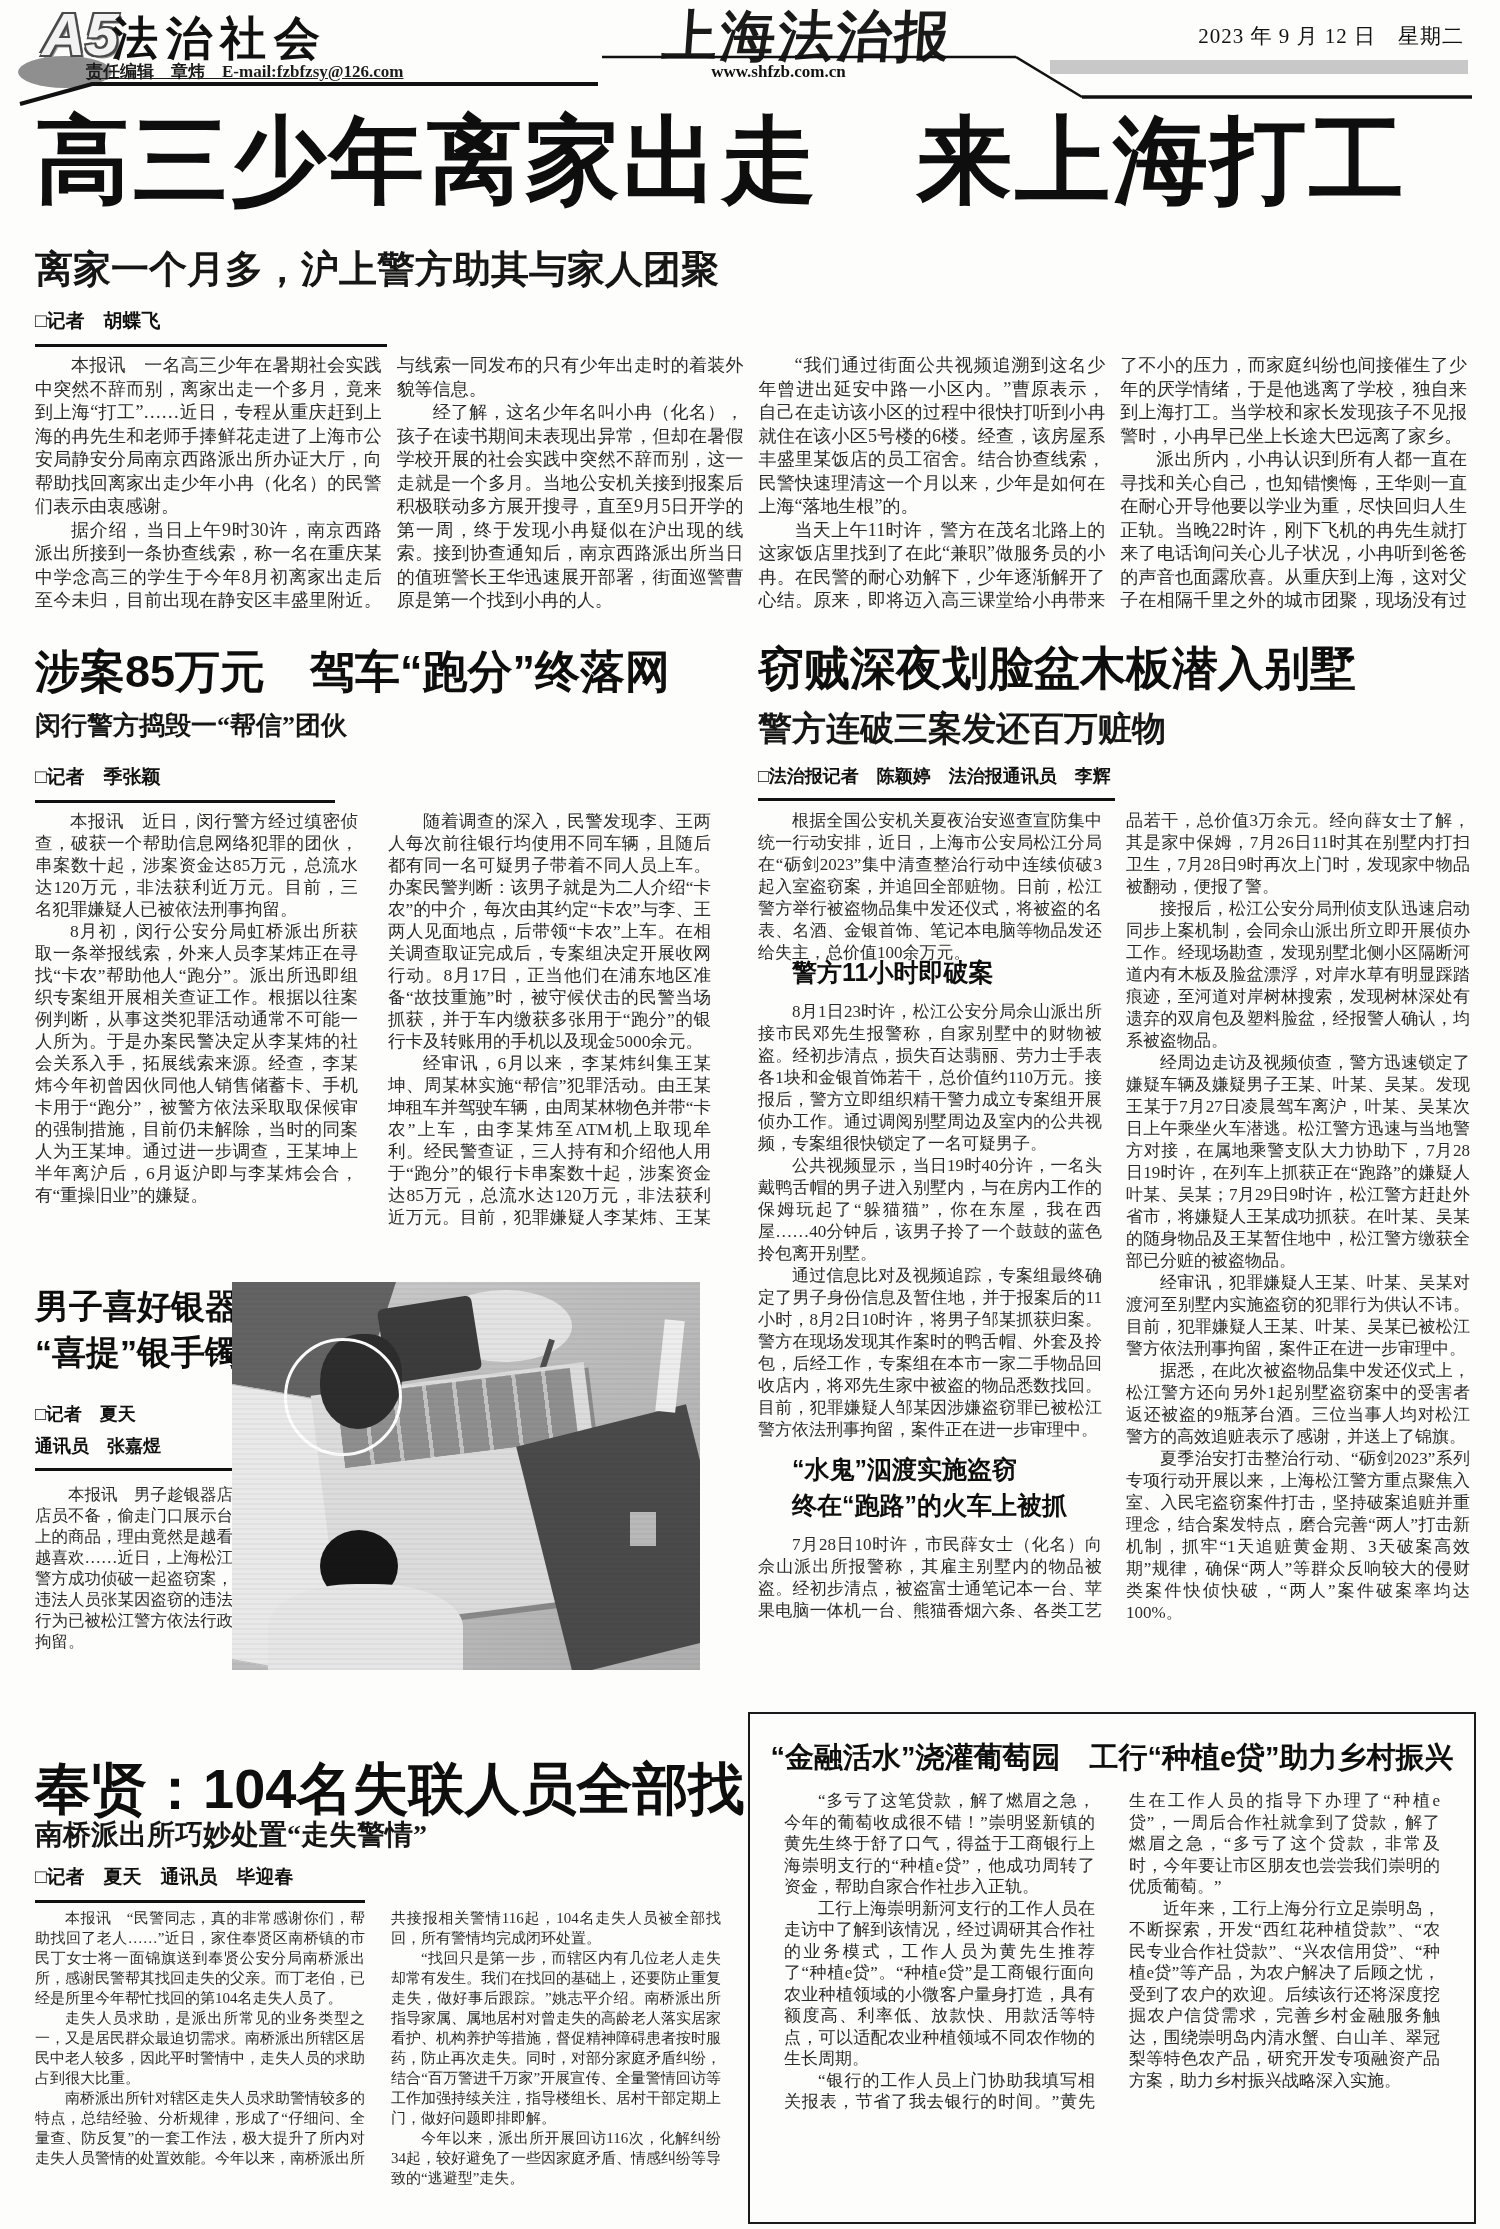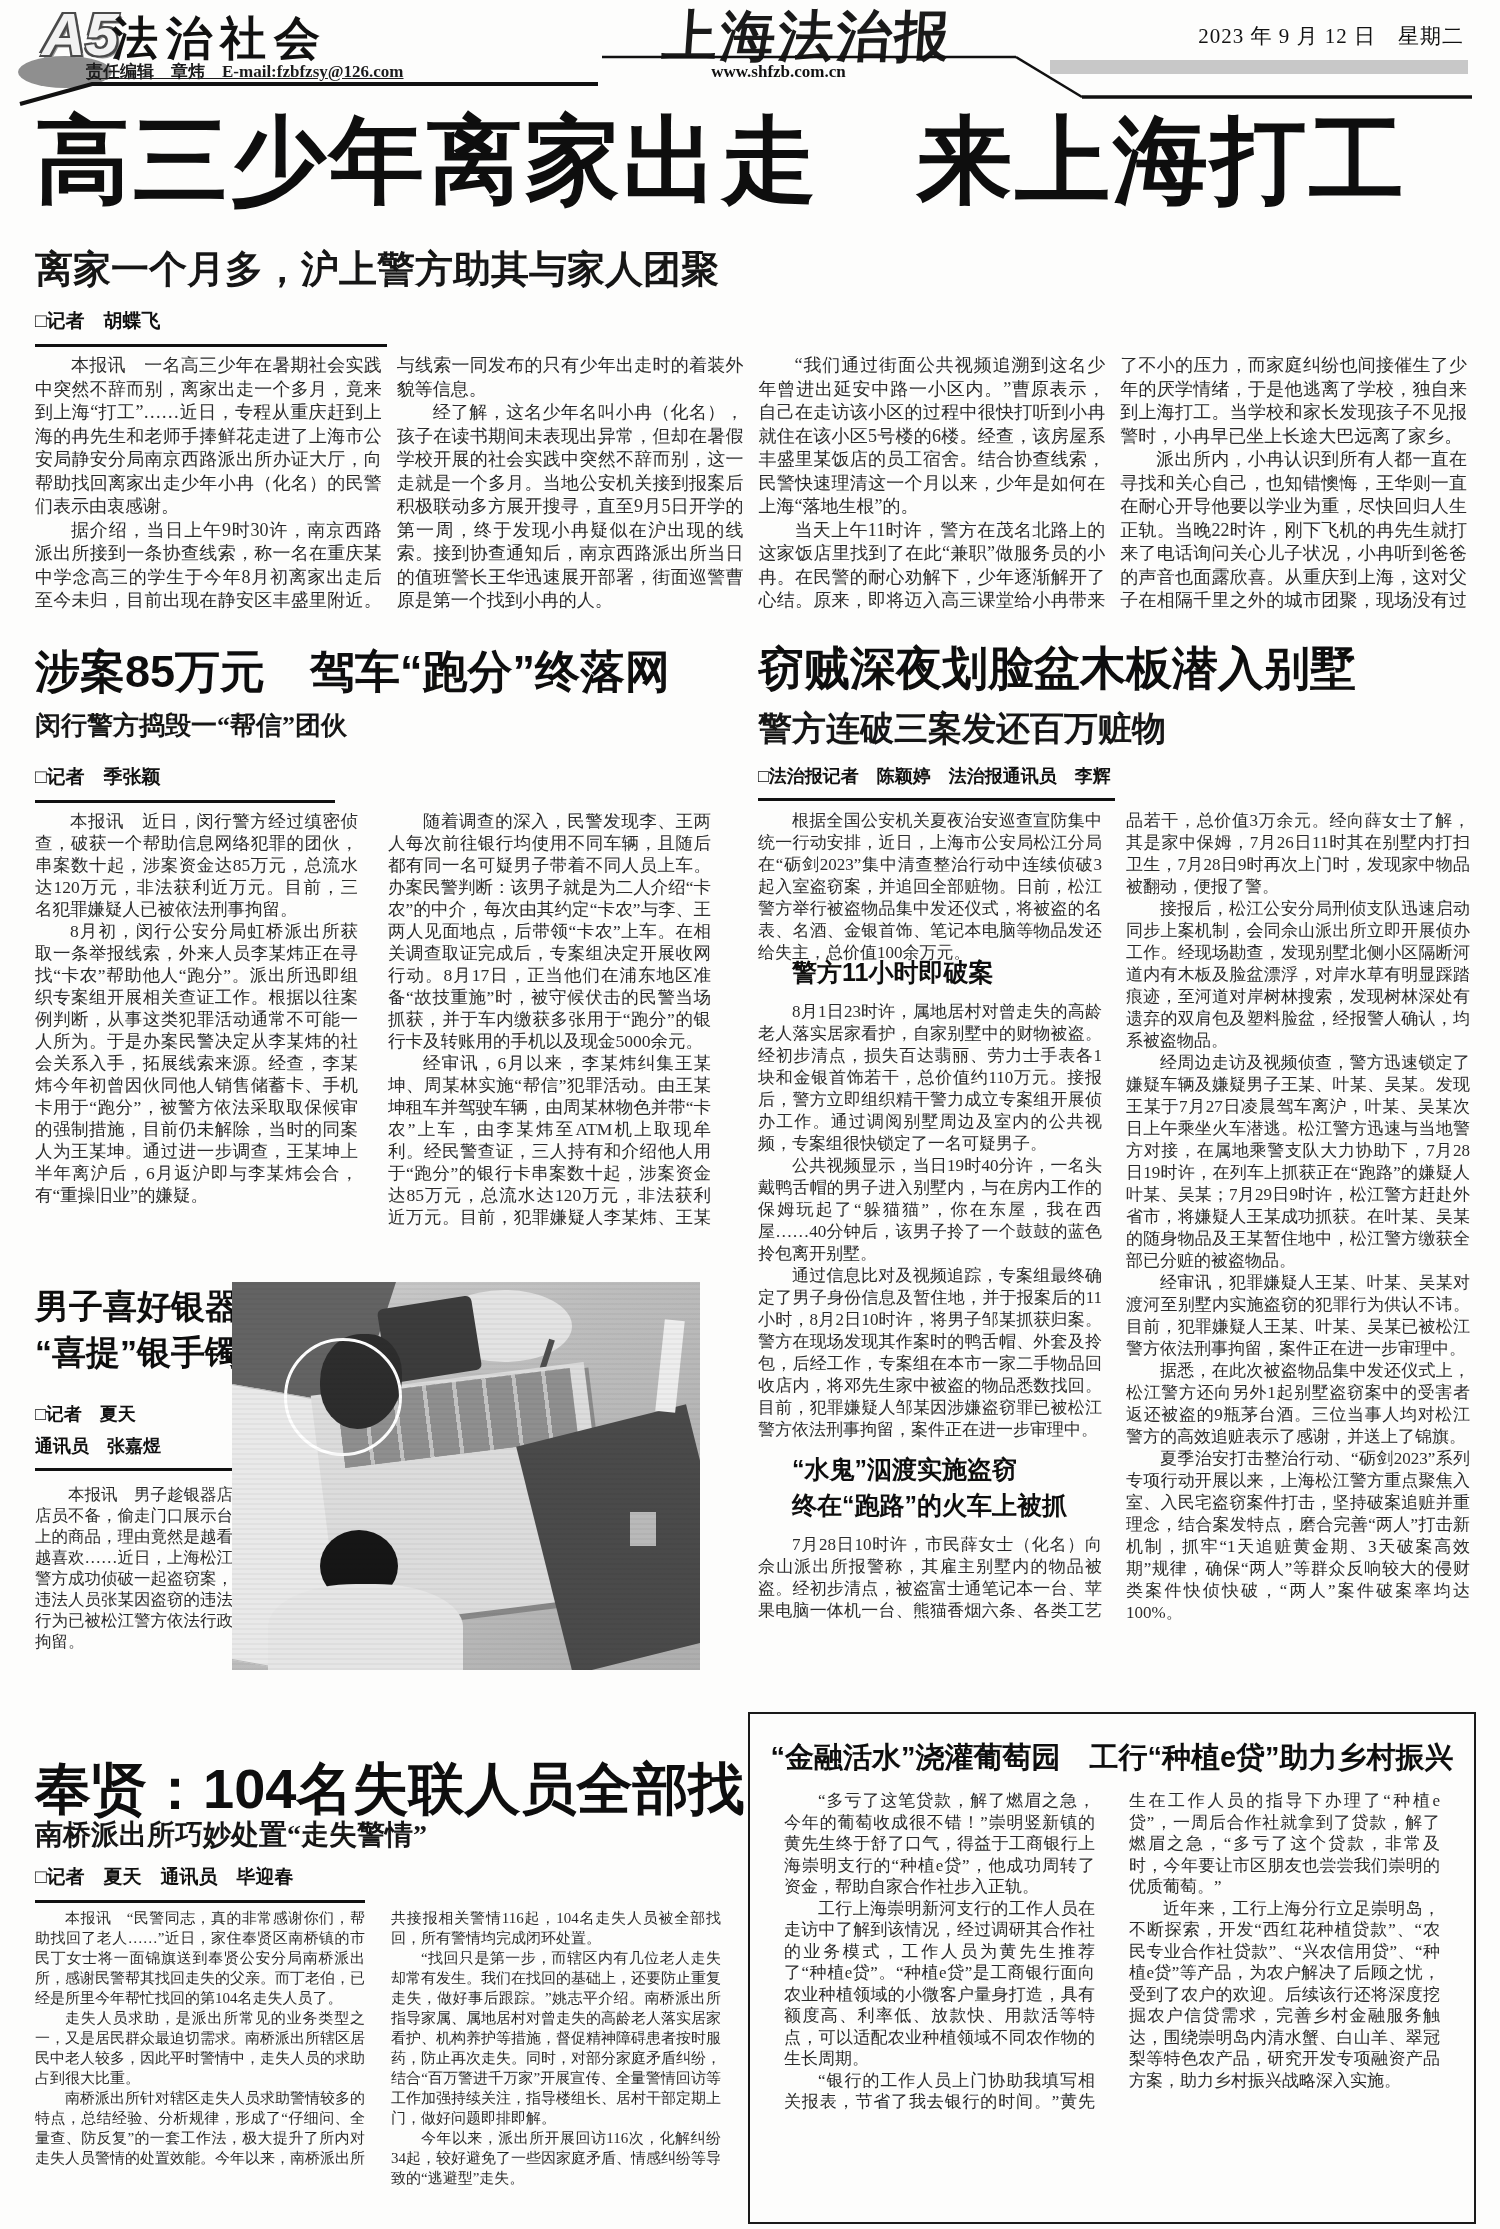--- a/index.html
+++ b/index.html
@@ -114,21 +114,21 @@
   </div>
 </div>
 
 <div>
   <div class="abs headline burglar-headline">窃贼深夜划脸盆木板潜入别墅</div>
   <div class="abs kicker burglar-subhead">警方连破三案发还百万赃物</div>
   <div class="abs byline burglar-byline">□法治报记者　陈颖婷　法治报通讯员　李辉</div>
   <div class="abs news-body burglar-body">
     <p>根据全国公安机关夏夜治安巡查宣防集中统一行动安排，近日，上海市公安局松江分局在“砺剑2023”集中清查整治行动中连续侦破3起入室盗窃案，并追回全部赃物。日前，松江警方举行被盗物品集中发还仪式，将被盗的名表、名酒、金银首饰、笔记本电脑等物品发还给失主，总价值100余万元。</p>
     <h4 class="inset" style="margin-top:-8px">警方11小时即破案</h4>
-    <p>8月1日23时许，属地居村对曾走失的高龄老人落实居家看护，自家别墅中的财物被盗。经初步清点，损失百达翡丽、劳力士手表各1块和金银首饰若干，总价值约110万元。接报后，警方立即组织精干警力成立专案组开展侦办工作。通过调阅别墅周边及室内的公共视频，专案组很快锁定了一名可疑男子。</p>
+    <p>8月1日23时许，松江公安分局佘山派出所接市民邓先生报警称，自家别墅中的财物被盗。经初步清点，损失百达翡丽、劳力士手表各1块和金银首饰若干，总价值约110万元。接报后，警方立即组织精干警力成立专案组开展侦办工作。通过调阅别墅周边及室内的公共视频，专案组很快锁定了一名可疑男子。</p>
     <p>公共视频显示，当日19时40分许，一名头戴鸭舌帽的男子进入别墅内，与在房内工作的保姆玩起了“躲猫猫”，你在东屋，我在西屋……40分钟后，该男子拎了一个鼓鼓的蓝色拎包离开别墅。</p>
     <p>通过信息比对及视频追踪，专案组最终确定了男子身份信息及暂住地，并于报案后的11小时，8月2日10时许，将男子邹某抓获归案。警方在现场发现其作案时的鸭舌帽、外套及拎包，后经工作，专案组在本市一家二手物品回收店内，将邓先生家中被盗的物品悉数找回。目前，犯罪嫌疑人邹某因涉嫌盗窃罪已被松江警方依法刑事拘留，案件正在进一步审理中。</p>
     <h4 class="inset">“水鬼”泅渡实施盗窃</h4>
     <h4 class="inset" style="margin-top:-8px">终在“跑路”的火车上被抓</h4>
     <p>7月28日10时许，市民薛女士（化名）向佘山派出所报警称，其雇主别墅内的物品被盗。经初步清点，被盗富士通笔记本一台、苹果电脑一体机一台、熊猫香烟六条、各类工艺品若干，总价值3万余元。经向薛女士了解，其是家中保姆，7月26日11时其在别墅内打扫卫生，7月28日9时再次上门时，发现家中物品被翻动，便报了警。</p>
     <p>接报后，松江公安分局刑侦支队迅速启动同步上案机制，会同佘山派出所立即开展侦办工作。经现场勘查，发现别墅北侧小区隔断河道内有木板及脸盆漂浮，对岸水草有明显踩踏痕迹，至河道对岸树林搜索，发现树林深处有遗弃的双肩包及塑料脸盆，经报警人确认，均系被盗物品。</p>
     <p>经周边走访及视频侦查，警方迅速锁定了嫌疑车辆及嫌疑男子王某、叶某、吴某。发现王某于7月27日凌晨驾车离沪，叶某、吴某次日上午乘坐火车潜逃。松江警方迅速与当地警方对接，在属地乘警支队大力协助下，7月28日19时许，在列车上抓获正在“跑路”的嫌疑人叶某、吴某；7月29日9时许，松江警方赶赴外省市，将嫌疑人王某成功抓获。在叶某、吴某的随身物品及王某暂住地中，松江警方缴获全部已分赃的被盗物品。</p>
     <p>经审讯，犯罪嫌疑人王某、叶某、吴某对渡河至别墅内实施盗窃的犯罪行为供认不讳。目前，犯罪嫌疑人王某、叶某、吴某已被松江警方依法刑事拘留，案件正在进一步审理中。</p>
     <p>据悉，在此次被盗物品集中发还仪式上，松江警方还向另外1起别墅盗窃案中的受害者返还被盗的9瓶茅台酒。三位当事人均对松江警方的高效追赃表示了感谢，并送上了锦旗。</p>
     <p>夏季治安打击整治行动、“砺剑2023”系列专项行动开展以来，上海松江警方重点聚焦入室、入民宅盗窃案件打击，坚持破案追赃并重理念，结合案发特点，磨合完善“两人”打击新机制，抓牢“1天追赃黄金期、3天破案高效期”规律，确保“两人”等群众反响较大的侵财类案件快侦快破，“两人”案件破案率均达100%。</p>

